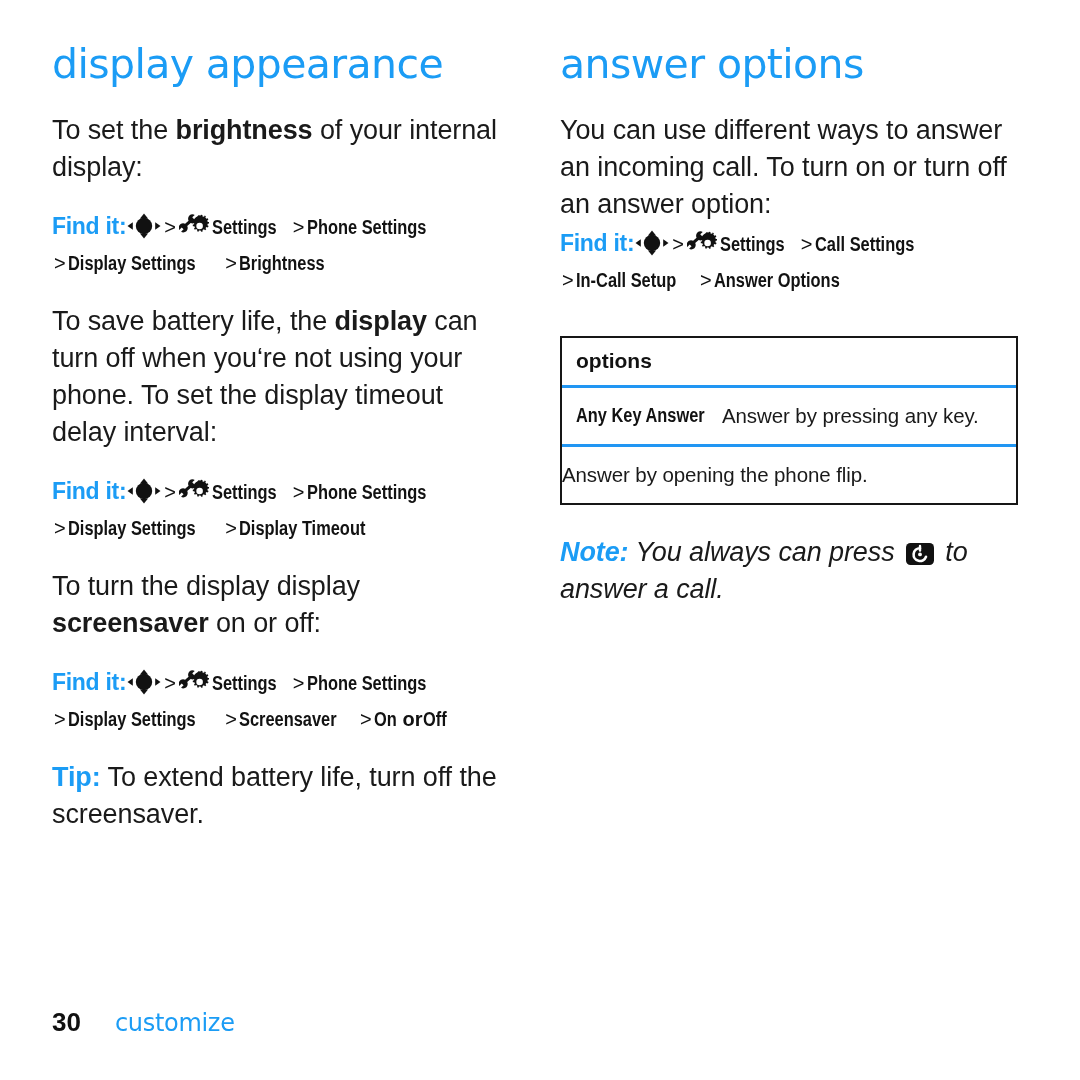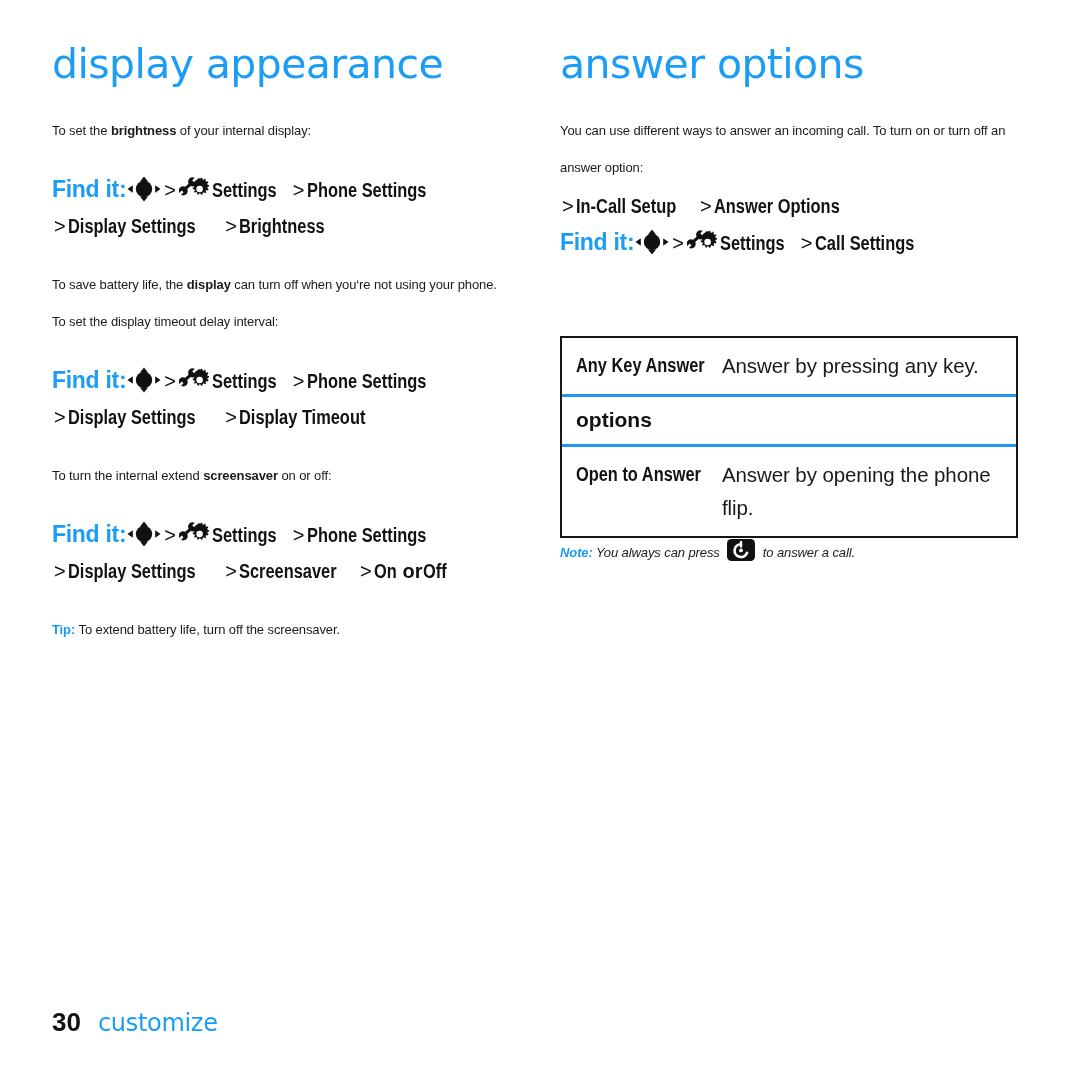--- a/index.html
+++ b/index.html
@@ -36,21 +36,21 @@
     font-size: 41px;
     line-height: 52px;
     color: #1b9cf5;
     margin: 0 0 22px 0;
     letter-spacing: -0.6px;
   }
 
   
   p.body {
     font-family: "Liberation Sans", sans-serif;
-    font-size: 13px;
+    font-size: 27px;
     line-height: 37px;
     margin: 0 0 22px 0;
     color: #1a1a1a;
     letter-spacing: -0.1px;
   }
   p.body.tight { margin-bottom: 2px; }
   .b { font-weight: bold; }
   .blue-lead {
     color: #1b9cf5;
     font-weight: bold;
@@ -173,21 +173,21 @@
     font-style: italic;
   }
 
   
   .footer {
     position: absolute;
     left: 52px;
     bottom: 42px;
     display: flex;
     align-items: baseline;
-    gap: 17px;
+    gap: 34px;
   }
   .page-number {
     font-family: "Liberation Sans", sans-serif;
     font-weight: bold;
     font-size: 26px;
     color: #111;
   }
   .footer-label {
     font-family: "DejaVu Sans", sans-serif;
     font-size: 24px;
@@ -256,21 +256,21 @@
             </svg></span><span class="sep">&gt;</span><span class="icon icon-gear"><svg viewBox="0 0 30 26" width="30" height="26">
               <use href="#g-gear"></use>
             </svg></span><span class="crumb">Settings</span><span class="sep">&gt;</span><span class="crumb">Phone Settings</span>
       </span>
       <span class="findit-line">
         <span class="sep">&gt;</span><span class="crumb">Display Settings</span><span class="sep">&gt;</span><span class="crumb">Display Timeout</span>
       </span>
     </div>
 
     <p class="body">
-      <span>To turn the internal extend </span><span class="b">screensaver</span><span> on or off:</span>
+      <span>To turn the display display </span><span class="b">screensaver</span><span> on or off:</span>
     </p>
 
     <div class="findit">
       <span class="findit-line">
         <span class="findit-label">Find it:</span><span class="icon icon-nav"><svg viewBox="0 0 34 26" width="34" height="26">
               <use href="#g-nav"></use>
             </svg></span><span class="sep">&gt;</span><span class="icon icon-gear"><svg viewBox="0 0 30 26" width="30" height="26">
               <use href="#g-gear"></use>
             </svg></span><span class="crumb">Settings</span><span class="sep">&gt;</span><span class="crumb">Phone Settings</span>
       </span>
@@ -286,47 +286,44 @@
   </div>
 
   <div class="col col-right">
 
     <h1 class="section-title">answer options</h1>
 
     <p class="body tight">You can use different ways to answer an incoming call. To turn on or turn off an answer option:</p>
 
     <div class="findit">
       <span class="findit-line">
-        <span class="sep">&gt;</span><span class="crumb">In-Call Setup</span><span class="sep">&gt;</span><span class="crumb">Answer Options</span>
-      </span>
-      <span class="findit-line">
         <span class="findit-label">Find it:</span><span class="icon icon-nav"><svg viewBox="0 0 34 26" width="34" height="26">
               <use href="#g-nav"></use>
             </svg></span><span class="sep">&gt;</span><span class="icon icon-gear"><svg viewBox="0 0 30 26" width="30" height="26">
               <use href="#g-gear"></use>
             </svg></span><span class="crumb">Settings</span><span class="sep">&gt;</span><span class="crumb">Call Settings</span>
       </span>
+      <span class="findit-line">
+        <span class="sep">&gt;</span><span class="crumb">In-Call Setup</span><span class="sep">&gt;</span><span class="crumb">Answer Options</span>
+      </span>
     </div>
 
   </div>
 
   <div class="options-table">
+    <div class="opt-row opt-head">
+      <span class="opt-head-label">options</span>
+    </div>
     <div class="opt-row">
       <div class="opt-key">
         <span>Any Key Answer</span>
       </div>
       <div class="opt-val">Answer by pressing any key.</div>
     </div>
-    <div class="opt-row opt-head">
-      <span class="opt-head-label">options</span>
-    </div>
     <div class="opt-row">
-      <div class="opt-key">
-        <span>Open to Answer</span>
-      </div>
       <div class="opt-val">Answer by opening the phone flip.</div>
     </div>
   </div>
 
   <div class="note-block">
     <p class="body">
       <span class="blue-lead">Note:</span><span> You always can press </span><span class="icon icon-sendkey"><svg viewBox="0 0 30 24" width="30" height="24">
             <use href="#g-sendkey"></use>
           </svg></span><span> to answer a call.</span>
     </p>

